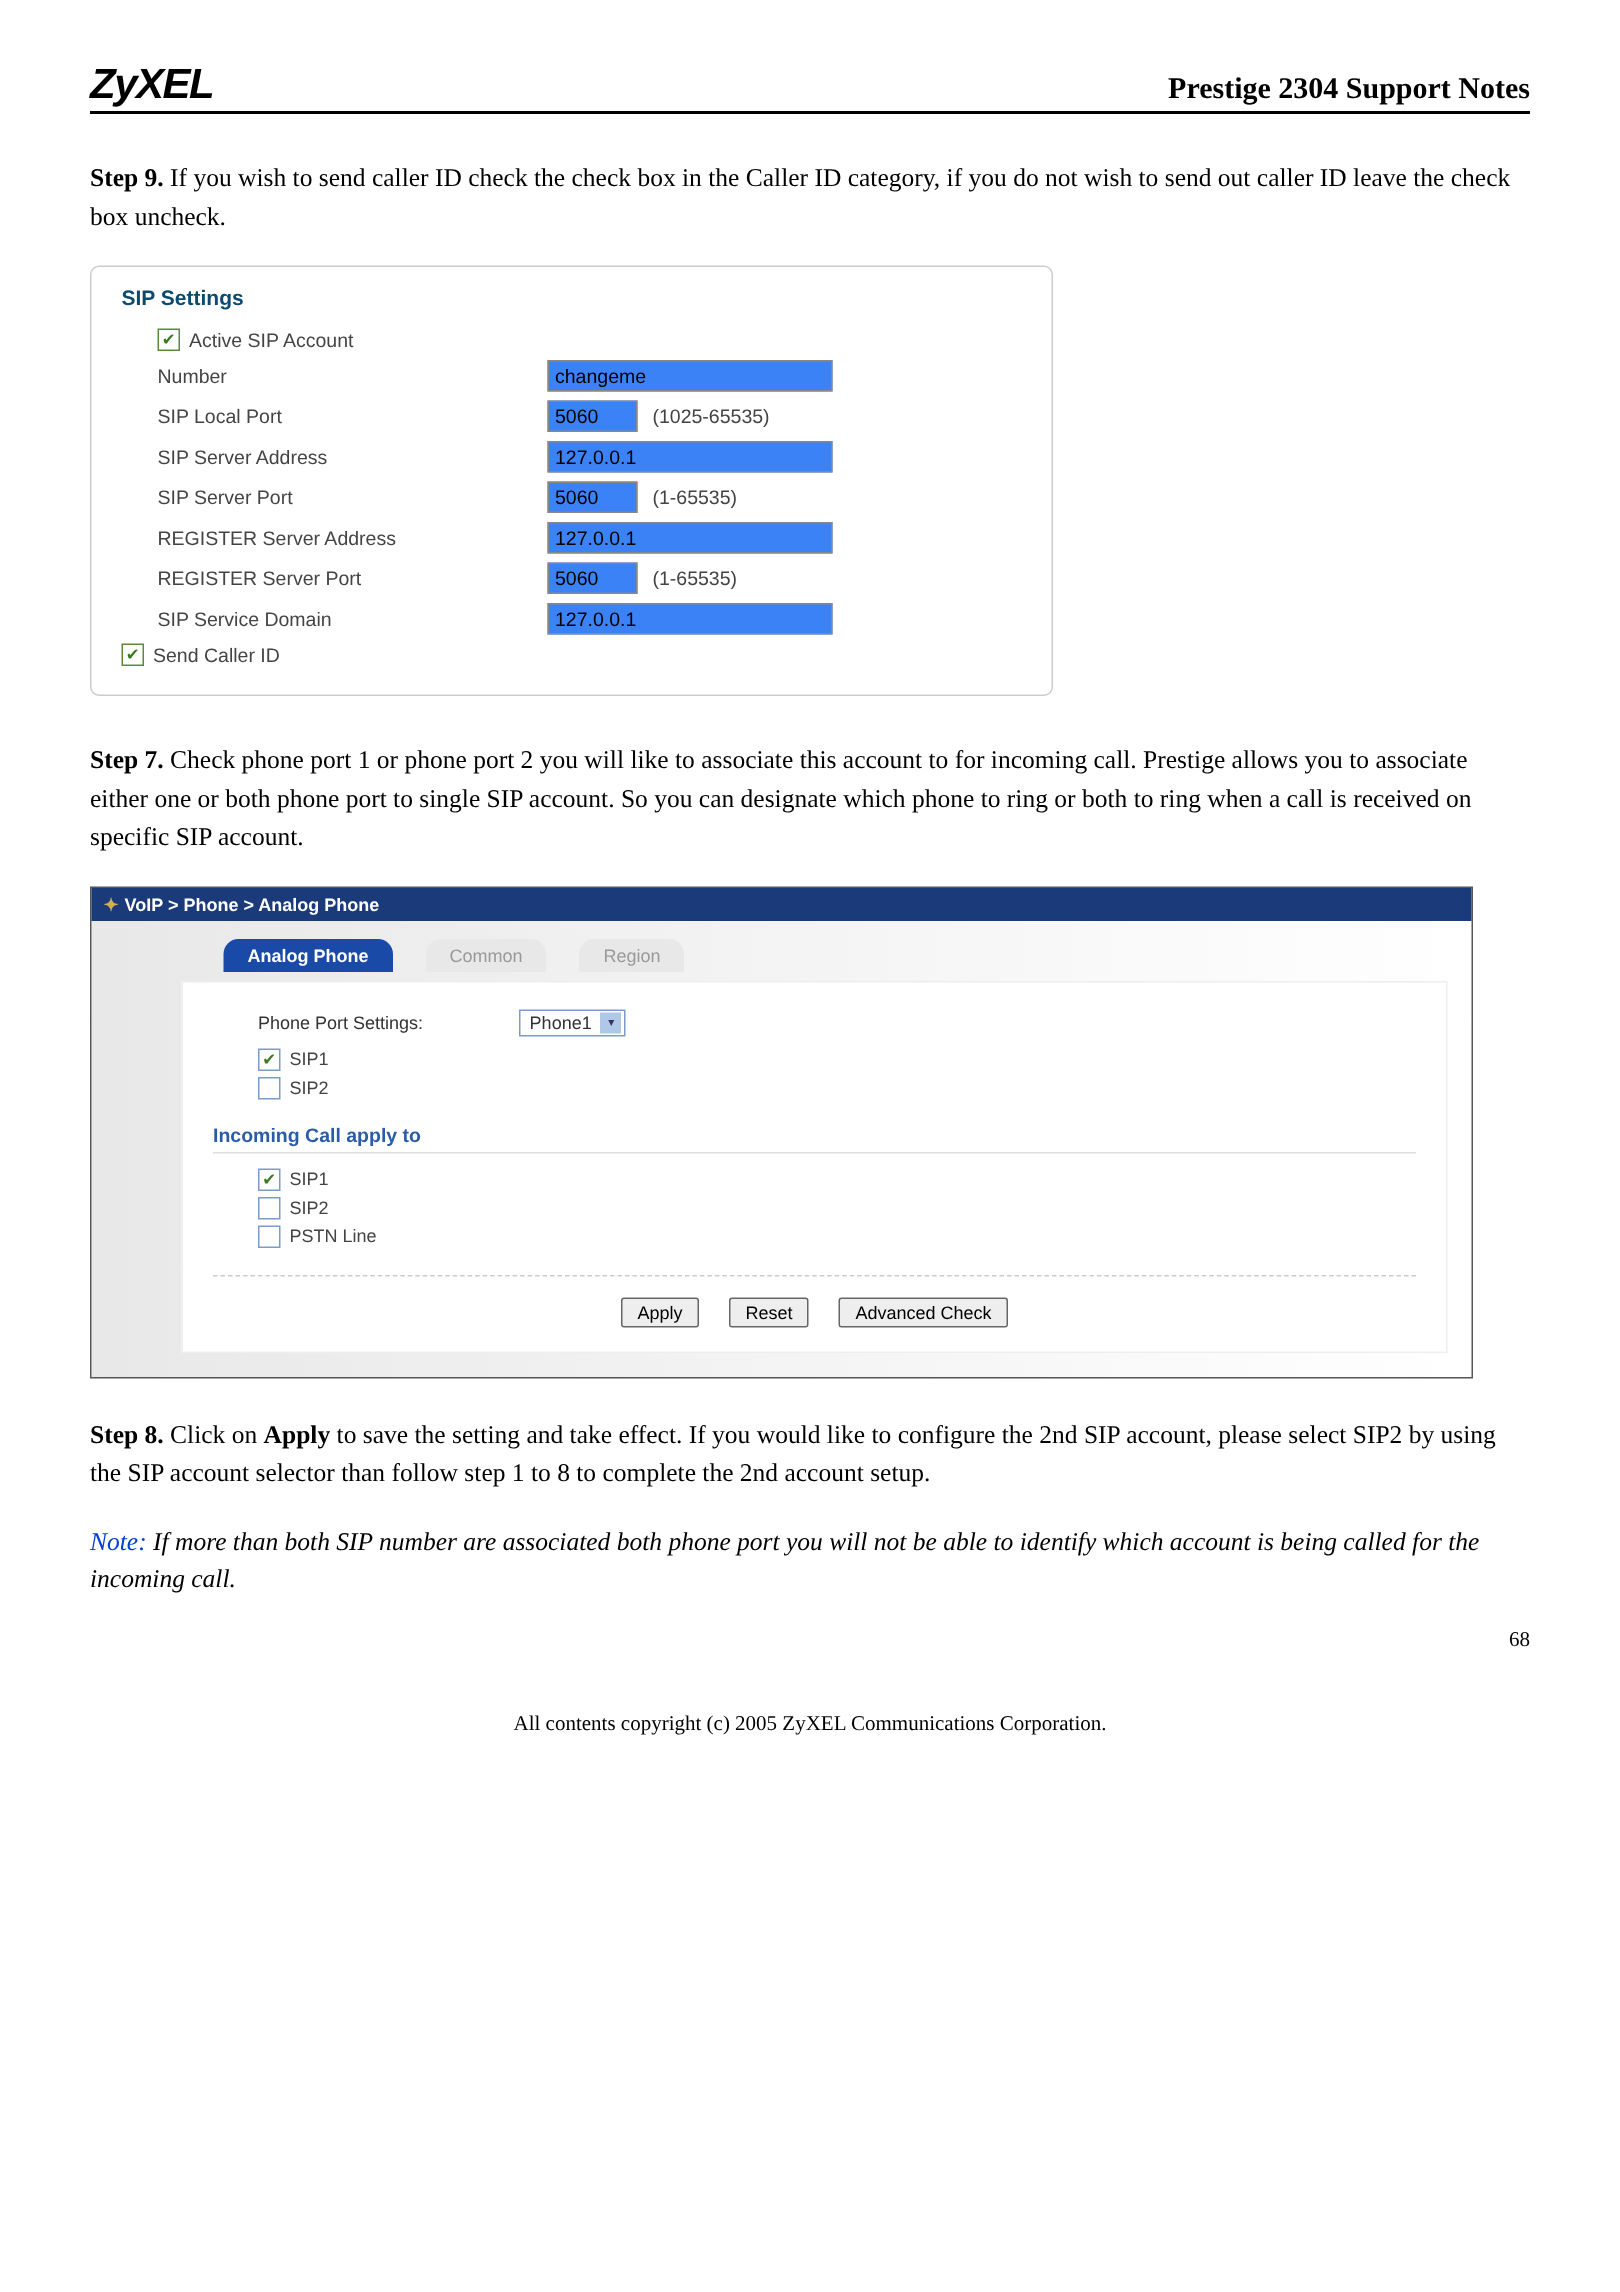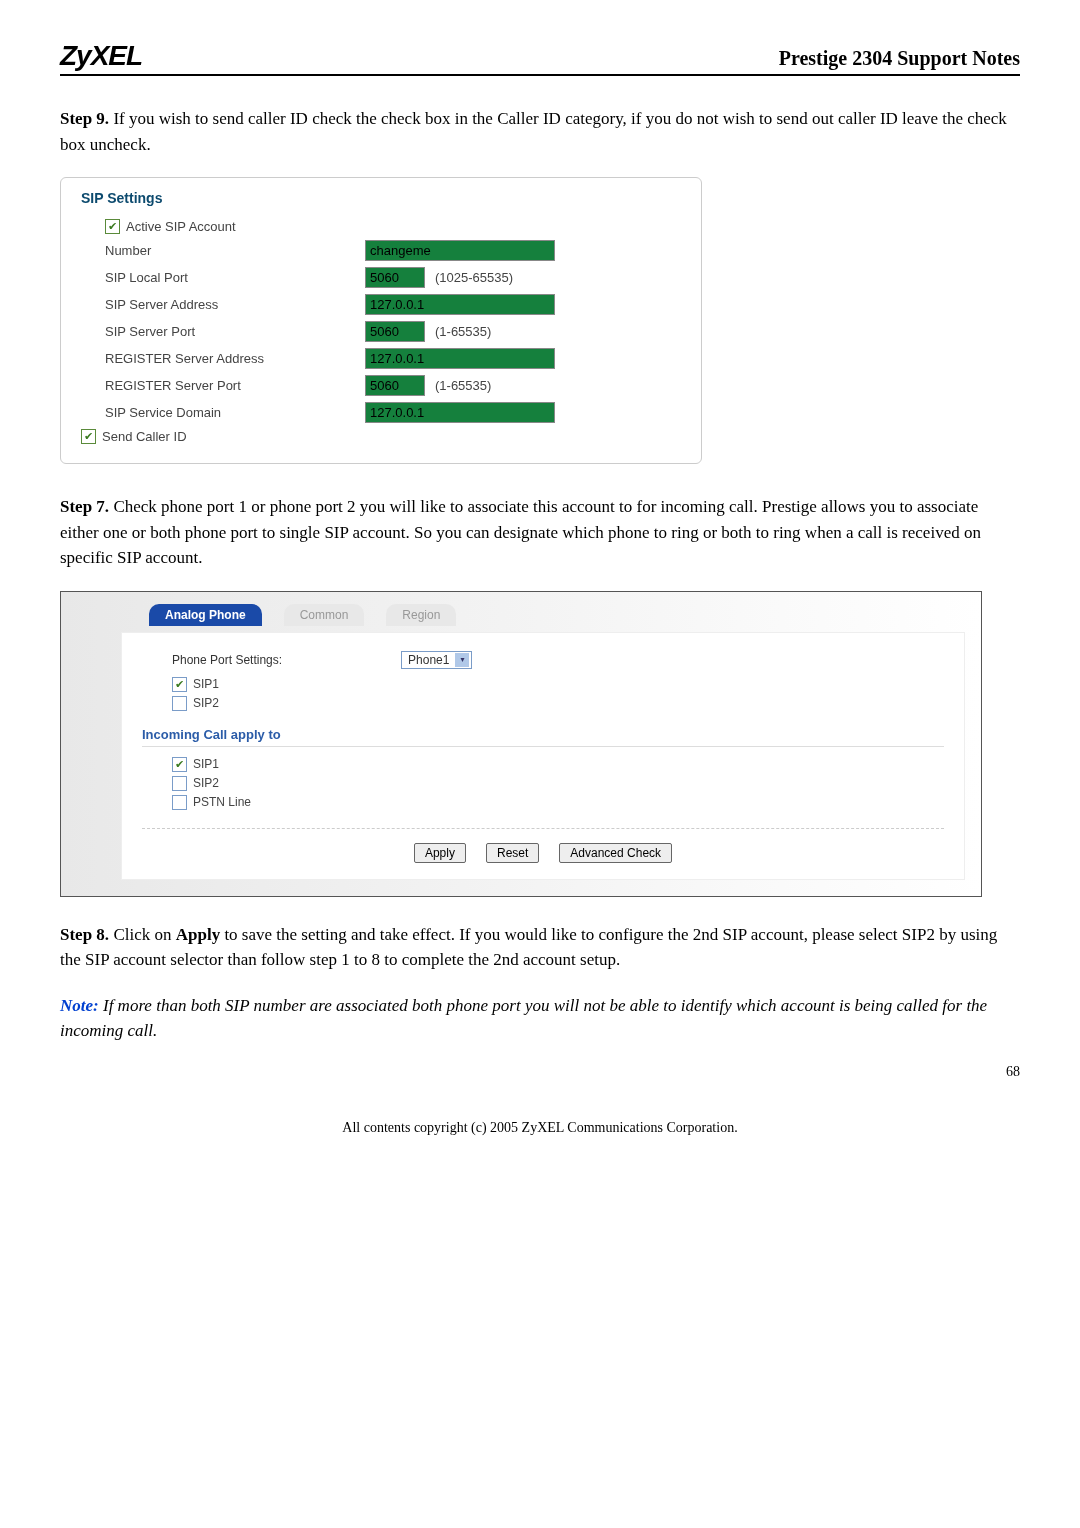--- a/index.html
+++ b/index.html
@@ -29,21 +29,21 @@
   .doc-title {
     font-weight: bold;
     font-size: 20px;
   }
   .body-text {
     font-size: 17px;
     line-height: 1.5;
     margin-bottom: 20px;
   }
   .bold { font-weight: bold; }
-  .blue-italic { color: #0040d0; font-style: italic; font-weight: bold; }
+  .blue-italic { color: #0040d0; font-style: italic; font-weight: normal; }
   .italic { font-style: italic; }
 
   
   .sip-panel {
     border: 1px solid #ccc;
     border-radius: 6px;
     background: #fff;
     padding: 12px 20px 16px;
     margin: 10px 0 30px;
     width: 600px;
@@ -63,21 +63,21 @@
     padding: 3px 0 3px 24px;
   }
   .sip-label {
     width: 260px;
   }
   .sip-input {
     font-family: Arial, sans-serif;
     font-size: 13px;
     padding: 2px 4px;
     border: 1px solid #888;
-    background: #15803d;
+    background: #3b82f6;
   }
   .sip-input-short { width: 50px; margin-right: 10px; }
   .sip-input-long { width: 180px; }
   .checkbox {
     width: 13px;
     height: 13px;
     border: 1px solid #5a8a3a;
     display: inline-flex;
     align-items: center;
     justify-content: center;
@@ -194,21 +194,21 @@
     border: 1px solid #666;
     background: #eee;
     padding: 2px 10px;
     font-family: Arial, sans-serif;
     font-size: 12px;
     border-radius: 2px;
   }
   .ppsettings-row {
     display: flex;
     align-items: center;
-    gap: 119px;
+    gap: 64px;
     padding: 6px 0 6px 30px;
     font-size: 12px;
     color: #333;
   }
   .footer-line {
     text-align: center;
     font-size: 14px;
     margin-top: 40px;
   }
   .page-num {
@@ -279,20 +279,23 @@
     <span class="checkbox">✔</span>
     <span>Send Caller ID</span>
   </div>
 </div>
 
 <p class="body-text">
   <span class="bold">Step 7.</span><span> Check phone port 1 or phone port 2 you will like to associate this account to for incoming call.  Prestige allows you to associate either one or both phone port to single SIP account.  So you can designate which phone to ring or both to ring when a call is received on specific SIP account.</span>
 </p>
 
 <div class="voip-panel">
+  <div class="voip-titlebar">
+    <span class="voip-star">✦</span><span>VoIP &gt; Phone &gt; Analog Phone</span>
+  </div>
   <div class="voip-body">
     <div class="tab-strip">
       <div class="tab tab-active">Analog Phone</div>
       <div class="tab tab-inactive">Common</div>
       <div class="tab tab-inactive">Region</div>
     </div>
     <div class="inner-panel">
       <div class="ppsettings-row">
         <span>Phone Port Settings:</span>
         <span class="select-box">

